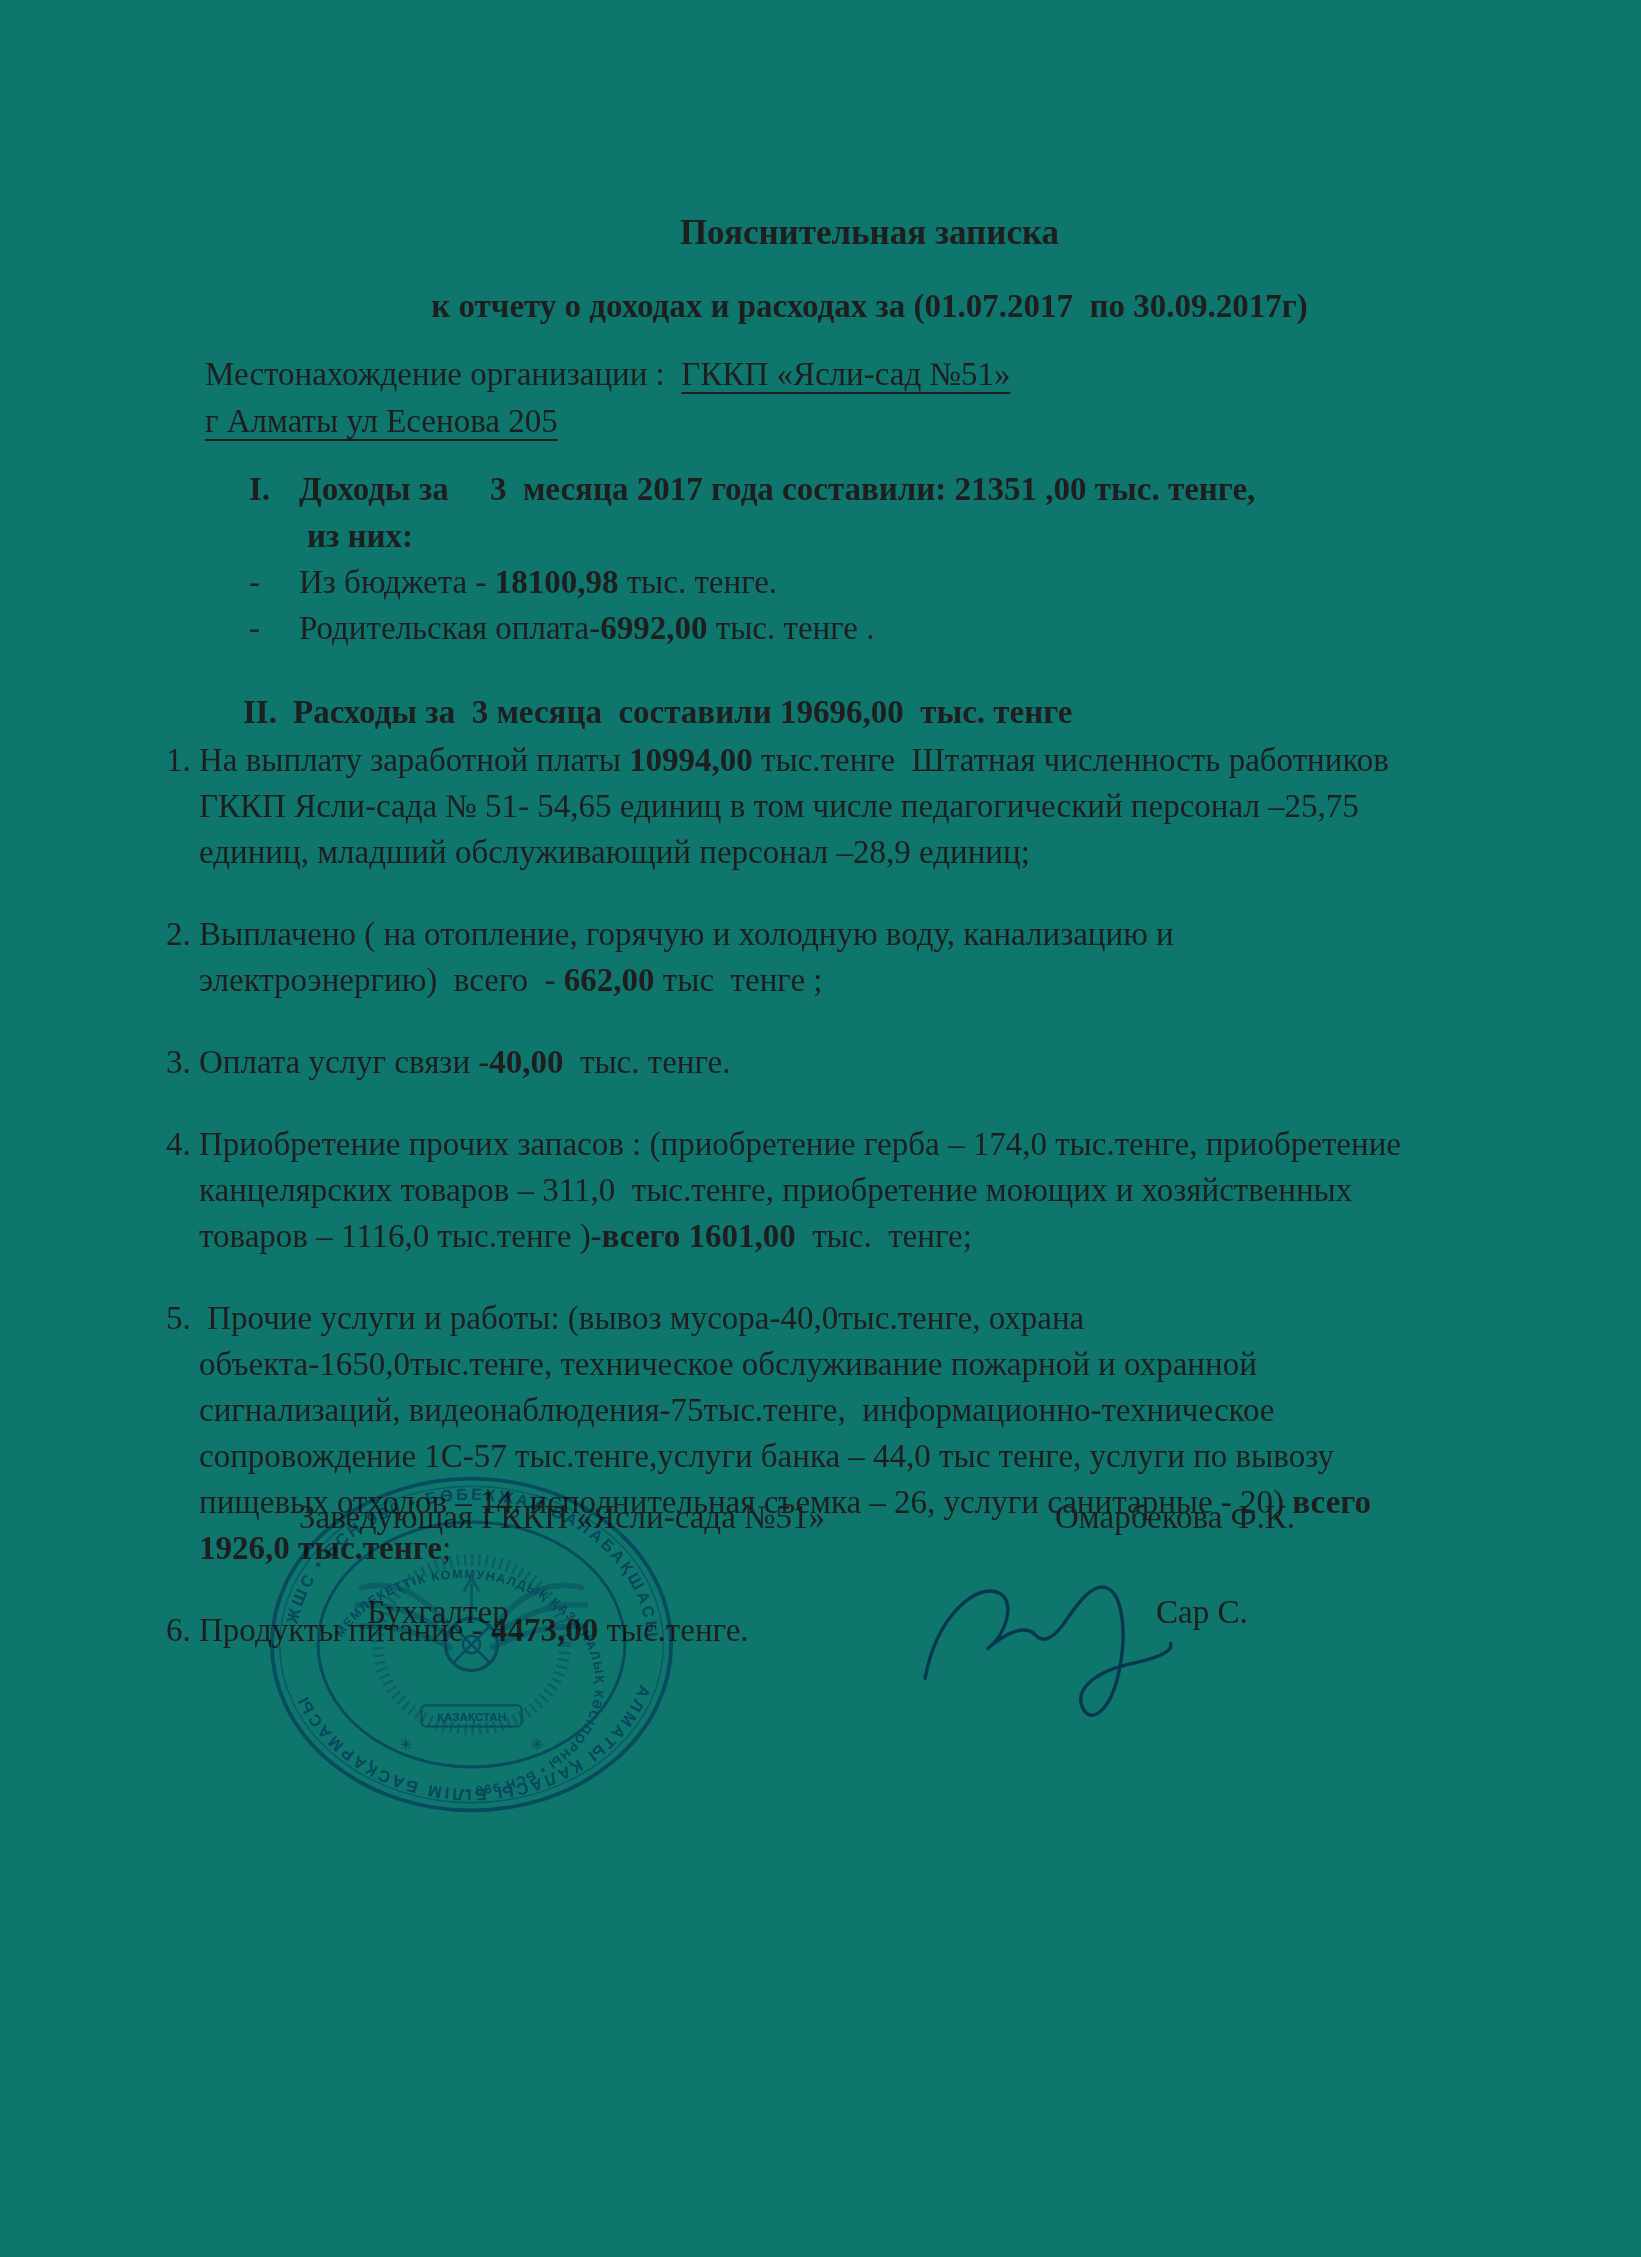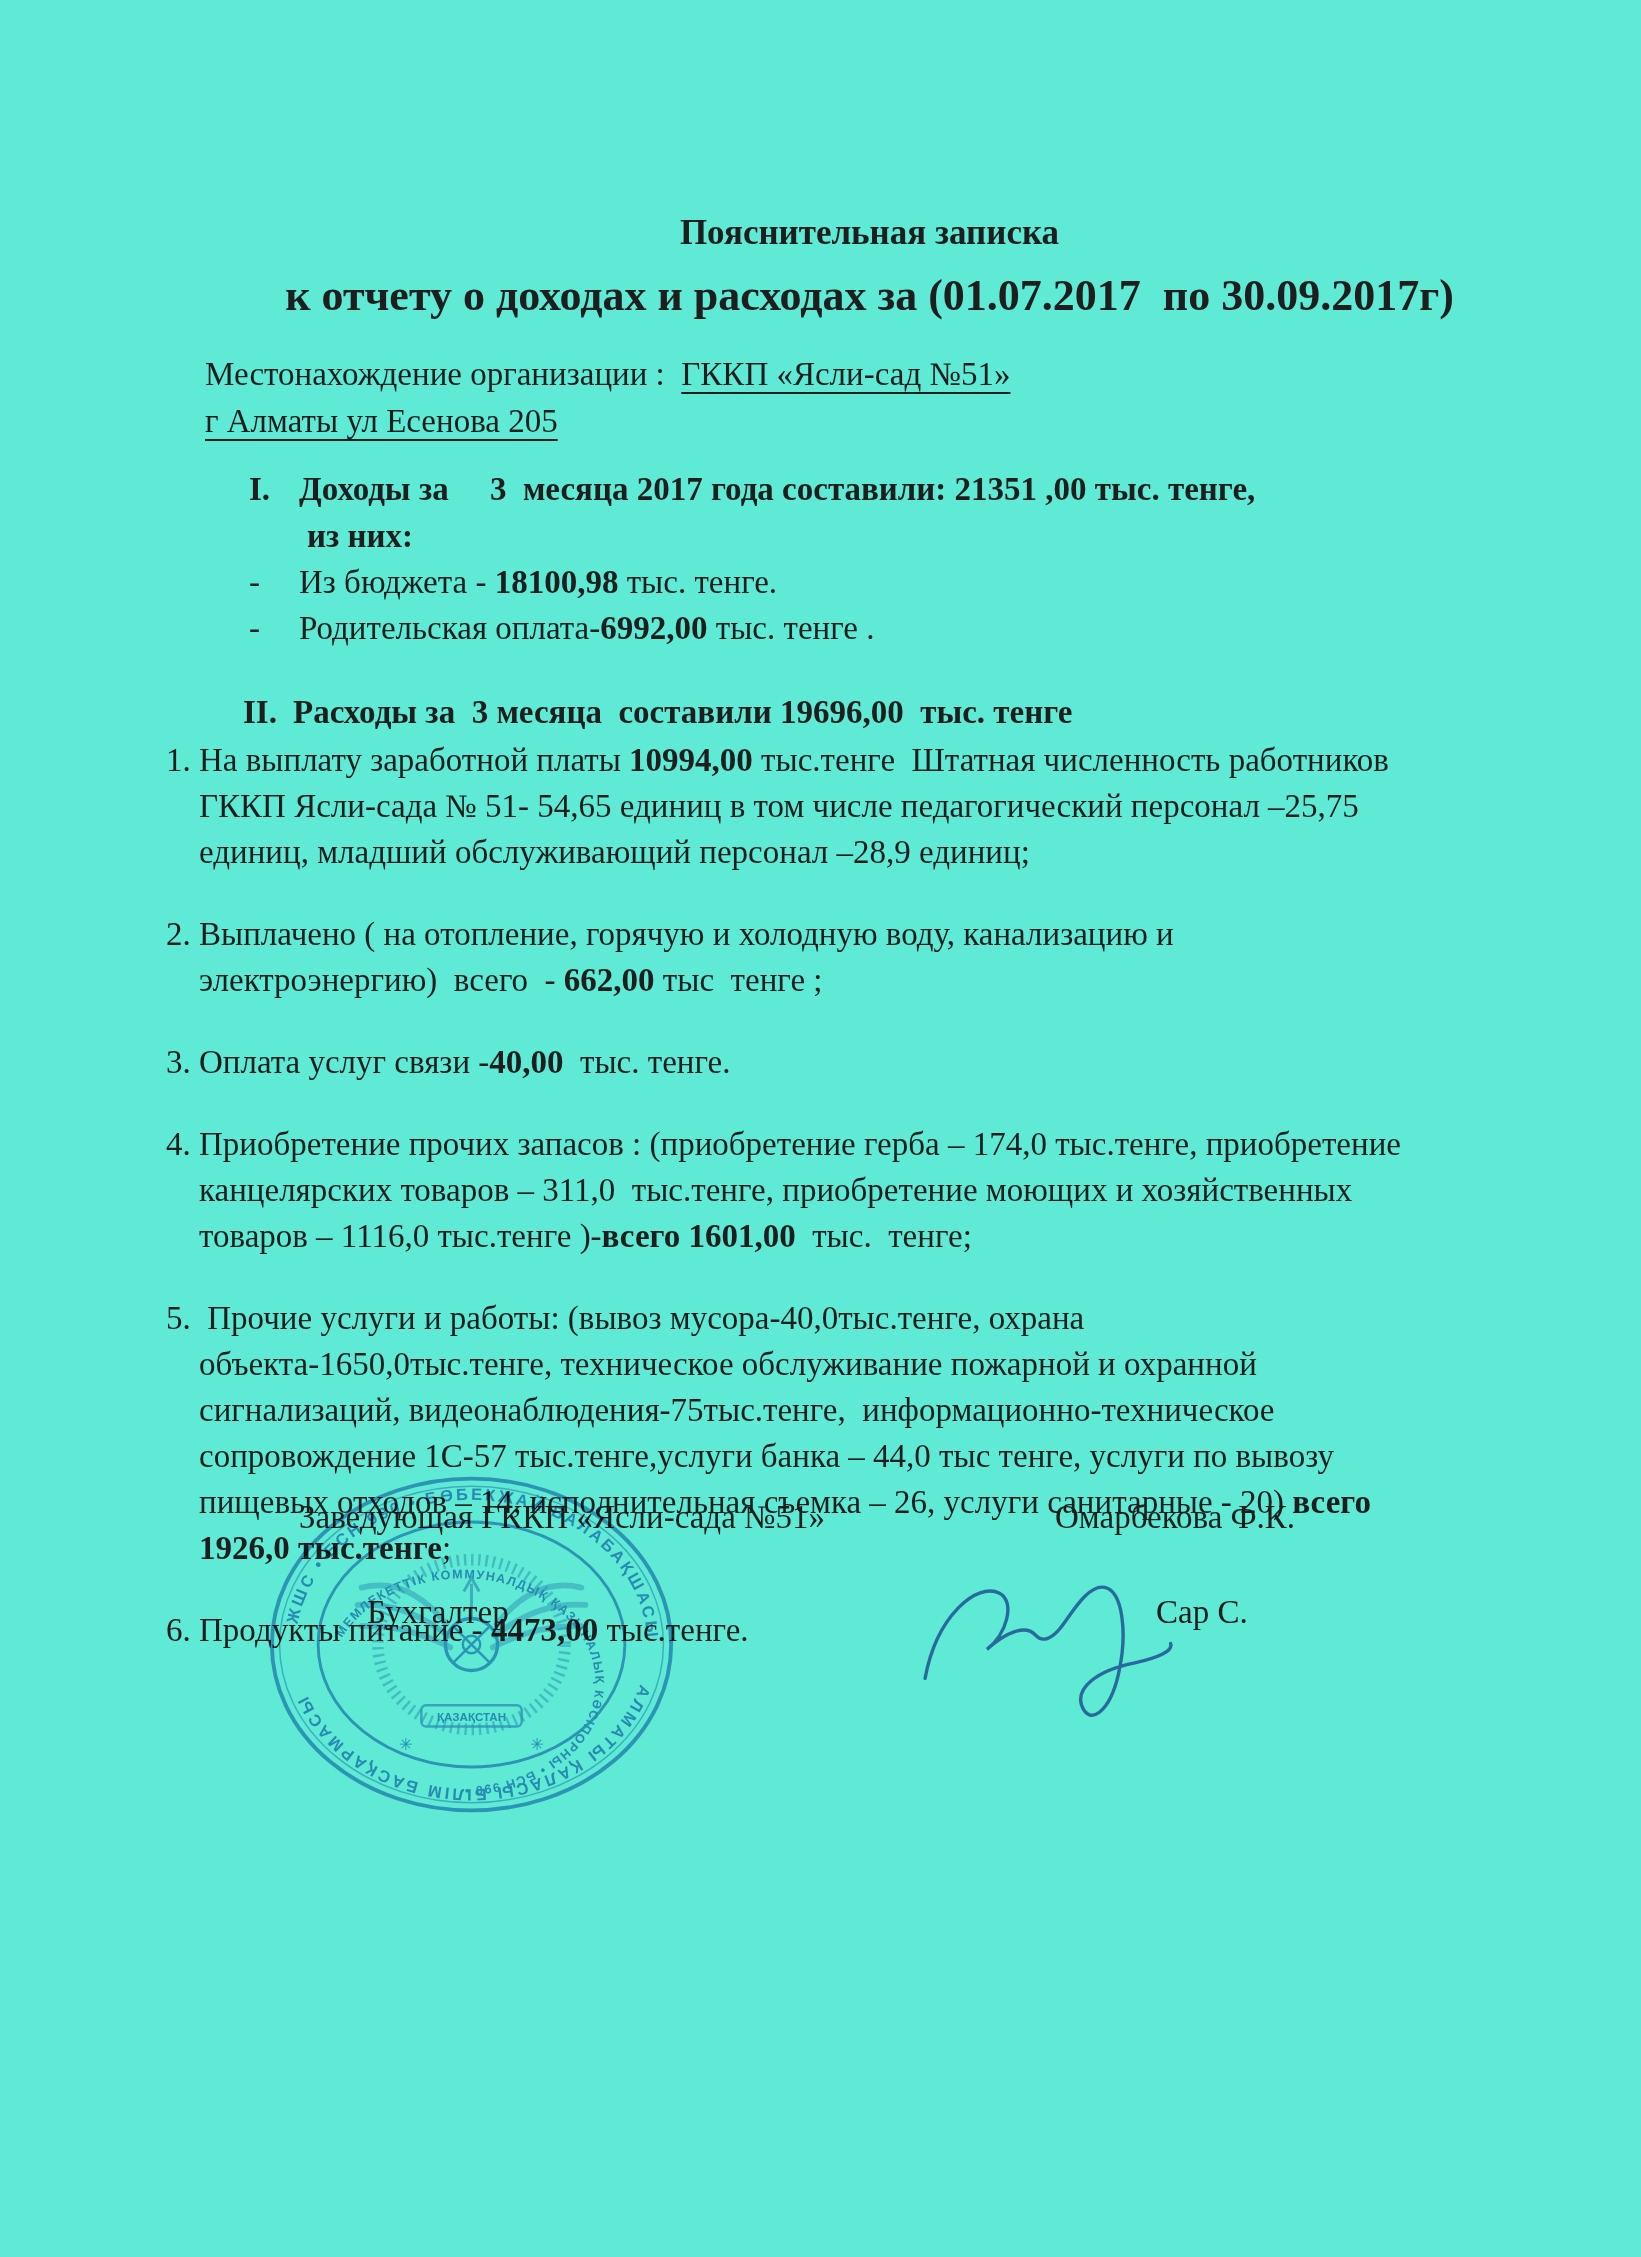--- a/index.html
+++ b/index.html
@@ -1,28 +1,28 @@
 <!DOCTYPE html>
 <html><head>
 <meta charset="utf-8">
 <style>
   html,body { margin:0; padding:0; background:#d8d8d8; }
   .page {
     position:relative; width:1641px; height:2257px; margin:0 auto;
-    background:#5eead4; overflow:hidden;
+    background:#0f766e; overflow:hidden;
     font-family:"Liberation Serif","DejaVu Serif",serif;
     color:#1e1e1e;
   }
   .abs { position:absolute; white-space:pre-wrap; }
   .t   { font-size:33px; line-height:46px; }
   .b   { font-weight:bold; }
   .center { text-align:center; }
   .u   { text-decoration:underline; text-underline-offset:6.8px; text-decoration-thickness:1.9px; }
   .title    { left:97px; top:210px; width:1545px; font-size:35px; }
-  .subtitle { left:97px; top:273px; width:1545px; font-size:44px; }
+  .subtitle { left:97px; top:283px; width:1545px; font-size:33px; }
   .orgline1 { left:205px; top:351px; }
   .orgline2 { left:205px; top:398px; }
   .hline .mk { display:inline-block; min-width:50px; }
   .head1  { left:249px; top:466px; width:1207px; }
   .iznih  { left:307px; top:513px; }
   .bul1   { left:249px; top:559px; width:1207px; }
   .bul2   { left:249px; top:605px; width:1207px; }
   .head2  { left:243px; top:653px; width:1207px;margin-top:36px; }
   .items  { left:166px; top:701px; width:1246px; }
   .item   { position:relative; padding-left:33px; font-size:33px; line-height:46px; white-space:pre-wrap; }

